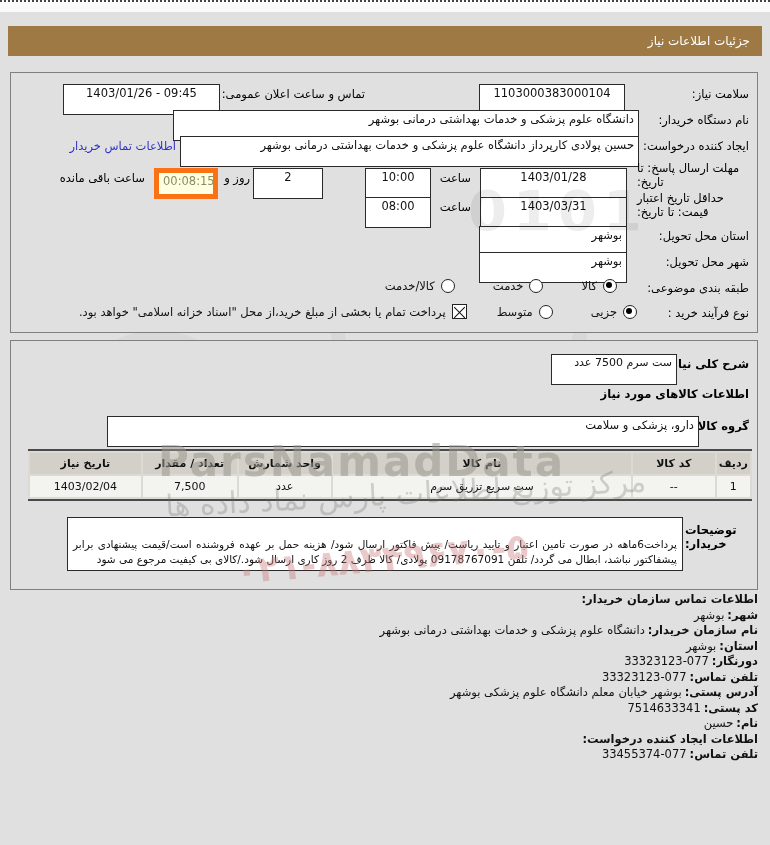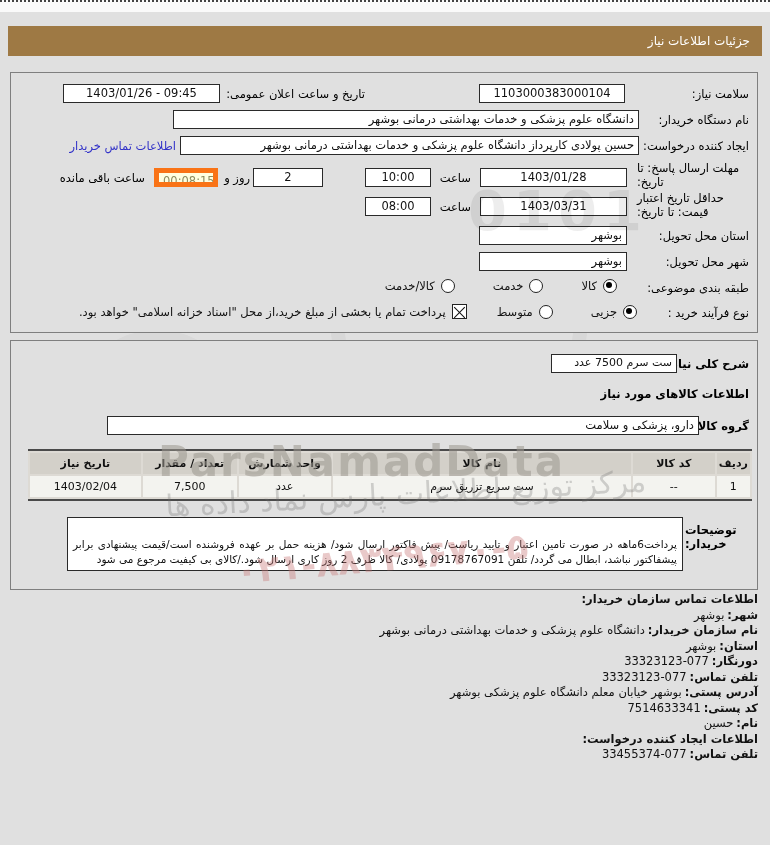--- a/index.html
+++ b/index.html
@@ -10,21 +10,21 @@
   
   .titlebar{position:absolute;top:26px;left:8px;width:754px;height:30px;background:#9e7944;color:#fff;
             display:flex;align-items:center;padding:0 12px;box-sizing:border-box;font-size:12px;}
   
   .panel{position:absolute;left:10px;width:748px;border:1px solid #7f7f7f;background:#e0e0e0;box-sizing:border-box;}
   #panel1{top:72px;height:261px;}
   #panel2{top:340px;height:250px;}
   .lbl{position:absolute;text-align:right;white-space:nowrap;color:#000;}
   .lblw{position:absolute;text-align:left;color:#000;}
   .b{font-weight:bold;}
-  .vbox{position:absolute;height:19px;background:#fff;border:1px solid #2a2a2a;box-sizing:border-box;
+  .vbox{position:absolute;height:31px;background:#fff;border:1px solid #2a2a2a;box-sizing:border-box;
         font-size:11.5px;line-height:16px;padding:0 4px;overflow:hidden;white-space:nowrap;}
   .vctr{text-align:center;direction:ltr;}
   .vrt{text-align:right;}
   .count{background:#ffffe1;border:5px solid #f97316;color:#8c8c60;text-align:center;direction:ltr;}
   .link{color:#3232c8;cursor:pointer;margin-left:28px;}
   
   .radio{display:inline-block;width:12px;height:12px;border:1px solid #222;border-radius:50%;background:#fff;position:relative;vertical-align:-2px;}
   .radio .dot{display:none;position:absolute;left:2px;top:2px;width:6px;height:6px;background:#000;border-radius:50%;}
   .radio.sel .dot{display:block;}
   .xbox{display:inline-block;width:13px;height:13px;border:1px solid #222;background:#fff;position:relative;vertical-align:-3px;}
@@ -60,21 +60,21 @@
 <div class="orn orn2"></div>
 
 <div class="titlebar">
   <span>جزئیات اطلاعات نیاز</span>
 </div>
 
 <div id="panel1" class="panel">
 
   <div class="lbl" style="right:8px;top:14px">سلامت نیاز:</div>
   <div class="vbox vctr" style="right:132px;width:146px;top:11px">1103000383000104</div>
-  <div class="lbl" style="right:392px;top:14px">تاریخ و ساعت اعلان عمومی:</div>
+  <div class="lbl" style="right:392px;top:14px">تماس و ساعت اعلان عمومی:</div>
   <div class="vbox vctr" style="right:537px;width:157px;top:11px">1403/01/26 - 09:45</div>
 
   <div class="lbl" style="right:8px;top:40px">نام دستگاه خریدار:</div>
   <div class="vbox vrt" style="right:118px;width:466px;top:37px">دانشگاه علوم پزشکی و خدمات بهداشتی درمانی بوشهر</div>
 
   <div class="lbl" style="right:8px;top:66px">ایجاد کننده درخواست:</div>
   <div class="vbox vrt" style="right:118px;width:459px;top:63px">حسین پولادی کارپرداز دانشگاه علوم پزشکی و خدمات بهداشتی درمانی بوشهر</div>
   <span class="lbl link" style="right:581px;top:66px">اطلاعات تماس خریدار</span>
 
   <div class="lblw" style="right:8px;top:88px;width:112px">مهلت ارسال پاسخ: تا تاریخ:</div>

